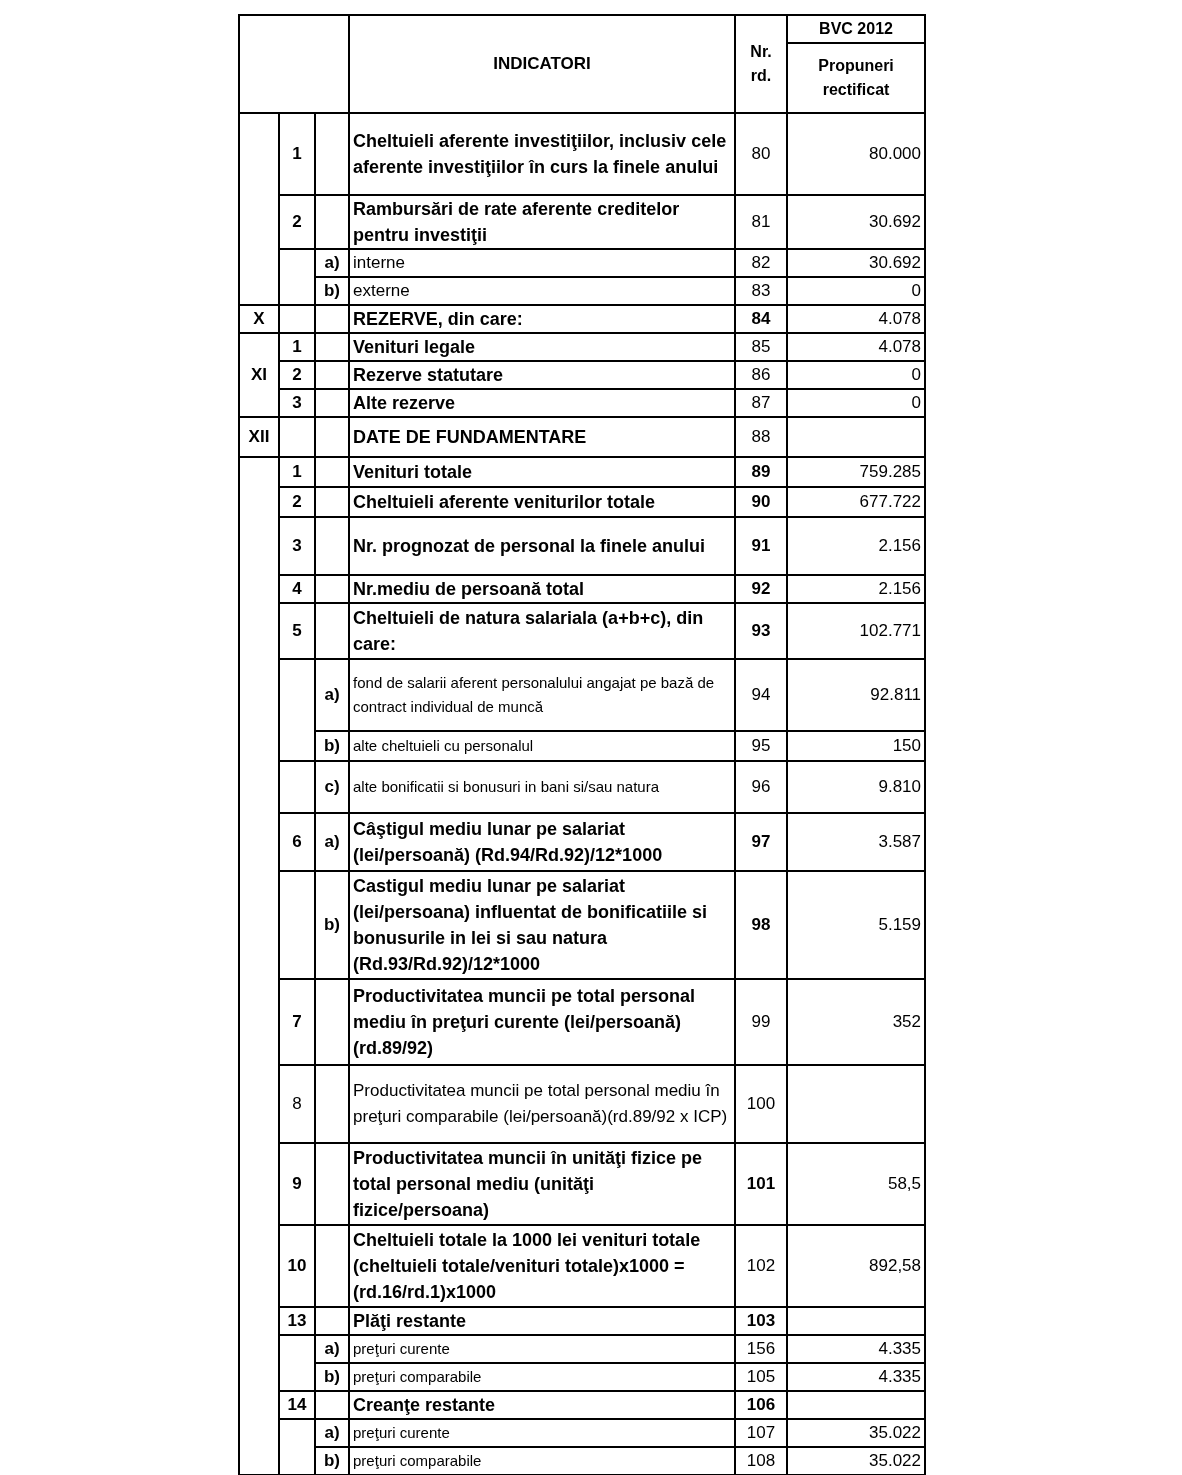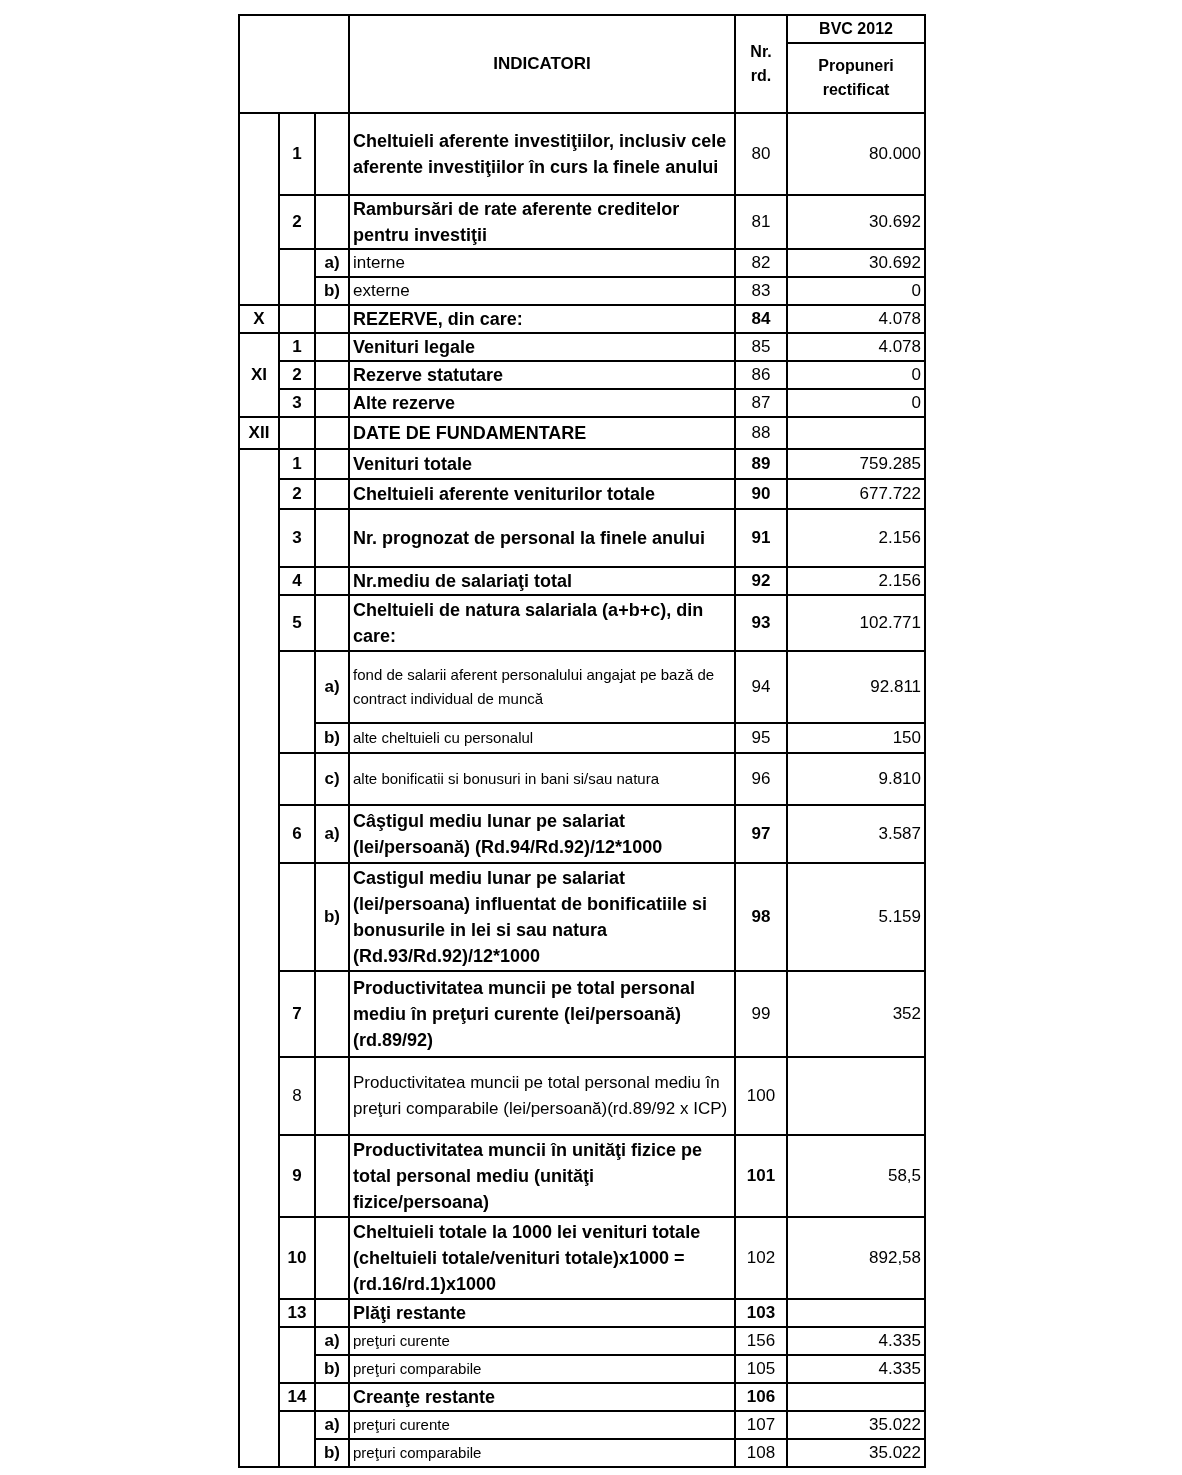--- a/index.html
+++ b/index.html
@@ -109,21 +109,21 @@
     </tr>
 
     <tr style="height:28px">
       <td class="c2">3</td>
       <td class="c3"></td>
       <td class="ind b">Alte rezerve</td>
       <td class="nr">87</td>
       <td class="val">0</td>
     </tr>
 
-    <tr style="height:32px">
+    <tr style="height:40px">
       <td class="c1">XII</td>
       <td class="c2"></td>
       <td class="c3"></td>
       <td class="ind b">DATE DE FUNDAMENTARE</td>
       <td class="nr">88</td>
       <td class="val"></td>
     </tr>
 
     <tr style="height:30px">
       <td class="c1" rowspan="20"></td>
@@ -146,21 +146,21 @@
       <td class="c2">3</td>
       <td class="c3"></td>
       <td class="ind b">Nr. prognozat de personal la finele anului</td>
       <td class="nr b">91</td>
       <td class="val">2.156</td>
     </tr>
 
     <tr style="height:28px">
       <td class="c2">4</td>
       <td class="c3"></td>
-      <td class="ind b">Nr.mediu de salariaţi total</td>
+      <td class="ind b">Nr.mediu de persoană total</td>
       <td class="nr b">92</td>
       <td class="val">2.156</td>
     </tr>
 
     <tr style="height:56px">
       <td class="c2">5</td>
       <td class="c3"></td>
       <td class="ind b">Cheltuieli de natura salariala (a+b+c), din care:</td>
       <td class="nr b">93</td>
       <td class="val">102.771</td>

